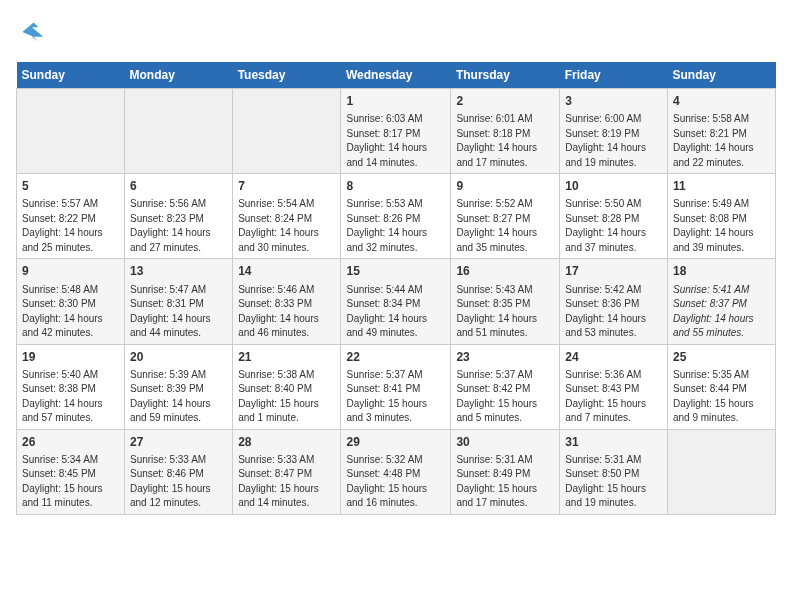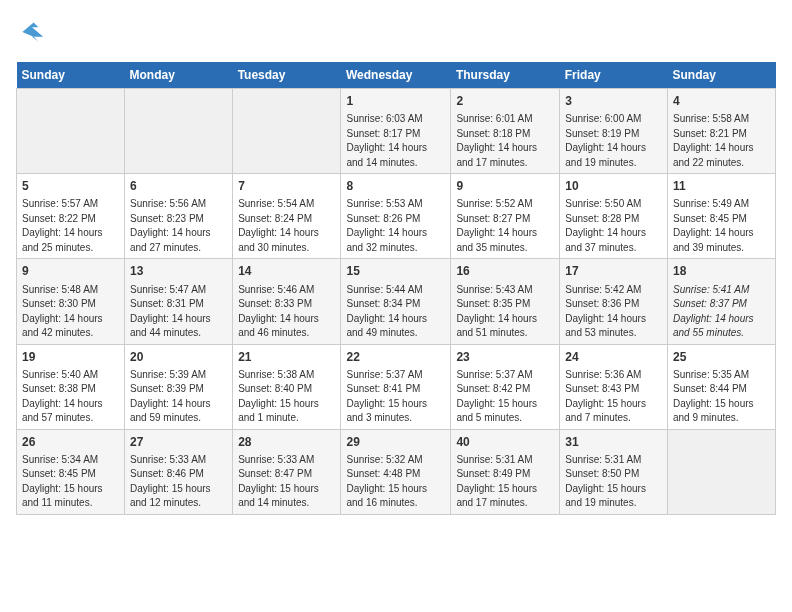--- a/index.html
+++ b/index.html
@@ -165,21 +165,21 @@
 and 32 minutes.</span></td>
         <td><span class="day-num">9</span><span class="day-info" style="white-space: pre-line;">Sunrise: 5:52 AM
 Sunset: 8:27 PM
 Daylight: 14 hours
 and 35 minutes.</span></td>
         <td><span class="day-num">10</span><span class="day-info" style="white-space: pre-line;">Sunrise: 5:50 AM
 Sunset: 8:28 PM
 Daylight: 14 hours
 and 37 minutes.</span></td>
         <td><span class="day-num">11</span><span class="day-info" style="white-space: pre-line;">Sunrise: 5:49 AM
-Sunset: 8:45 PM
+Sunset: 8:08 PM
 Daylight: 14 hours
 and 39 minutes.</span></td>
       </tr>
       <tr>
         <td><span class="day-num">9</span><span class="day-info" style="white-space: pre-line;">Sunrise: 5:48 AM
 Sunset: 8:30 PM
 Daylight: 14 hours
 and 42 minutes.</span></td>
         <td><span class="day-num">13</span><span class="day-info" style="white-space: pre-line;">Sunrise: 5:47 AM
 Sunset: 8:31 PM
@@ -246,21 +246,21 @@
 Daylight: 15 hours
 and 12 minutes.</span></td>
         <td><span class="day-num">28</span><span class="day-info" style="white-space: pre-line;">Sunrise: 5:33 AM
 Sunset: 8:47 PM
 Daylight: 15 hours
 and 14 minutes.</span></td>
         <td><span class="day-num">29</span><span class="day-info" style="white-space: pre-line;">Sunrise: 5:32 AM
 Sunset: 4:48 PM
 Daylight: 15 hours
 and 16 minutes.</span></td>
-        <td><span class="day-num">40</span><span class="day-info" style="white-space: pre-line;">Sunrise: 5:31 AM
+        <td><span class="day-num">30</span><span class="day-info" style="white-space: pre-line;">Sunrise: 5:31 AM
 Sunset: 8:49 PM
 Daylight: 15 hours
 and 17 minutes.</span></td>
         <td><span class="day-num">31</span><span class="day-info" style="white-space: pre-line;">Sunrise: 5:31 AM
 Sunset: 8:50 PM
 Daylight: 15 hours
 and 19 minutes.</span></td>
         <td class="empty"></td>
       </tr>
     </tbody>

